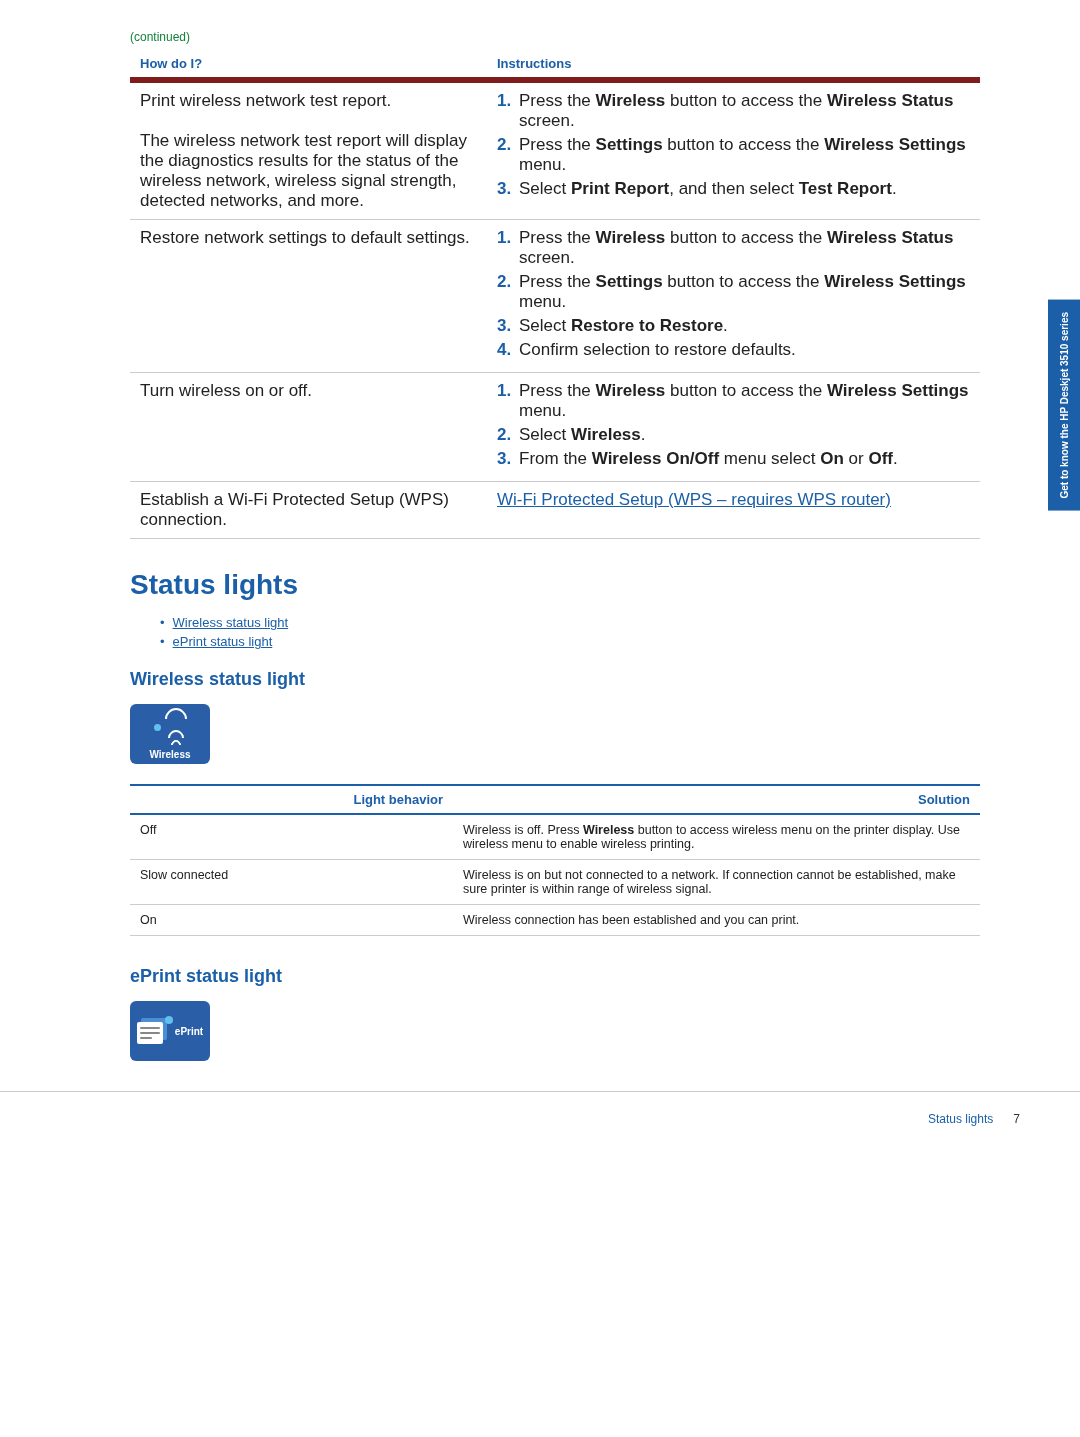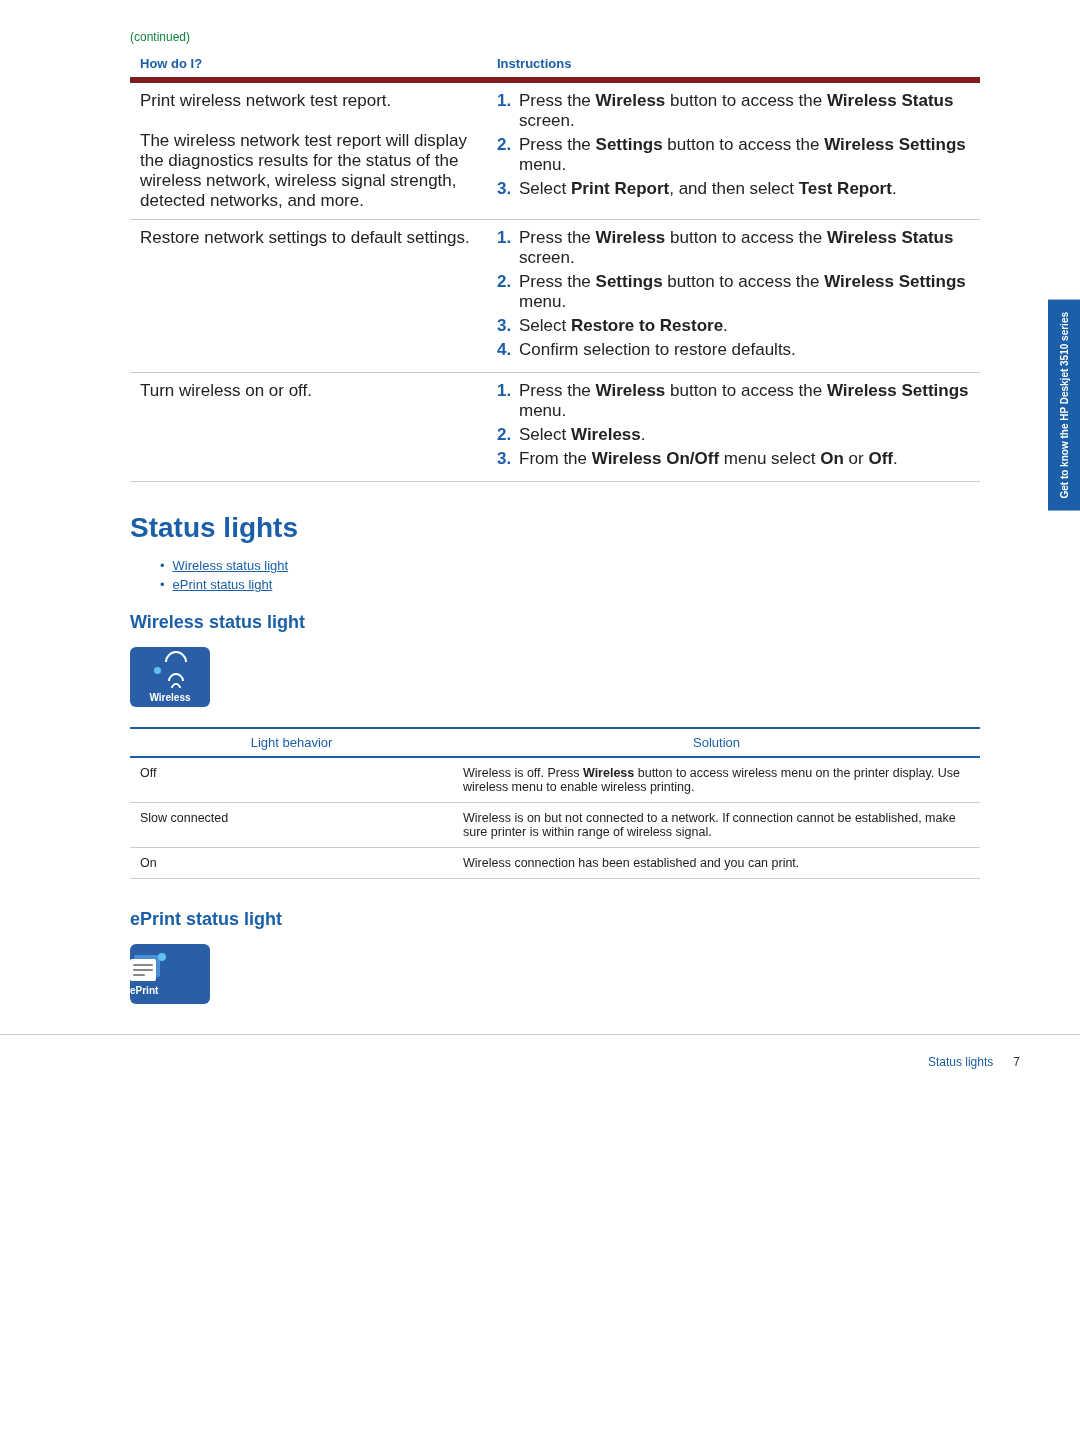--- a/index.html
+++ b/index.html
@@ -178,47 +178,47 @@
 
     
     .light-table {
       width: 100%;
       border-collapse: collapse;
       margin-bottom: 30px;
     }
 
     .light-table th {
       color: #1a5fa8;
-      font-weight: normal;
+      font-weight: bold;
       font-size: 13px;
       padding: 6px 10px;
       border-top: 2px solid #1a5fa8;
       border-bottom: 2px solid #1a5fa8;
-      text-align: center;
+      text-align: right;
     }
 
     .light-table td {
       padding: 8px 10px;
       vertical-align: top;
       font-size: 12.5px;
       border-bottom: 1px solid #ccc;
     }
 
     .light-table td:first-child {
       width: 38%;
     }
 
     
     .eprint-button-img {
       width: 80px;
       height: 60px;
       background: #2a5fa8;
       border-radius: 6px;
       display: flex;
-      flex-direction: column;
+      align-items: center;
       justify-content: center;
       margin-bottom: 20px;
       gap: 2px;
       position: relative;
     }
 
     .eprint-icon {
       display: flex;
       align-items: center;
       gap: 4px;
@@ -357,20 +357,28 @@
                 <span>Select <strong>Wireless</strong>.</span>
               </li>
               <li>
                 <span class="num">3.</span>
                 <span>From the <strong>Wireless On/Off</strong> menu select <strong>On</strong> or <strong>Off</strong>.</span>
               </li>
             </ol>
           </td>
         </tr>
 
+        <tr>
+          <td>
+            <span>Establish a Wi-Fi Protected Setup (WPS) connection.</span>
+          </td>
+          <td>
+            <a class="link-text" href="#">Wi-Fi Protected Setup (WPS – requires WPS router)</a>
+          </td>
+        </tr>
       </tbody>
     </table>
 
     <h1 class="section-title">Status lights</h1>
 
     <ul class="bullet-list">
       <li>
         <a href="#">Wireless status light</a>
       </li>
       <li>

